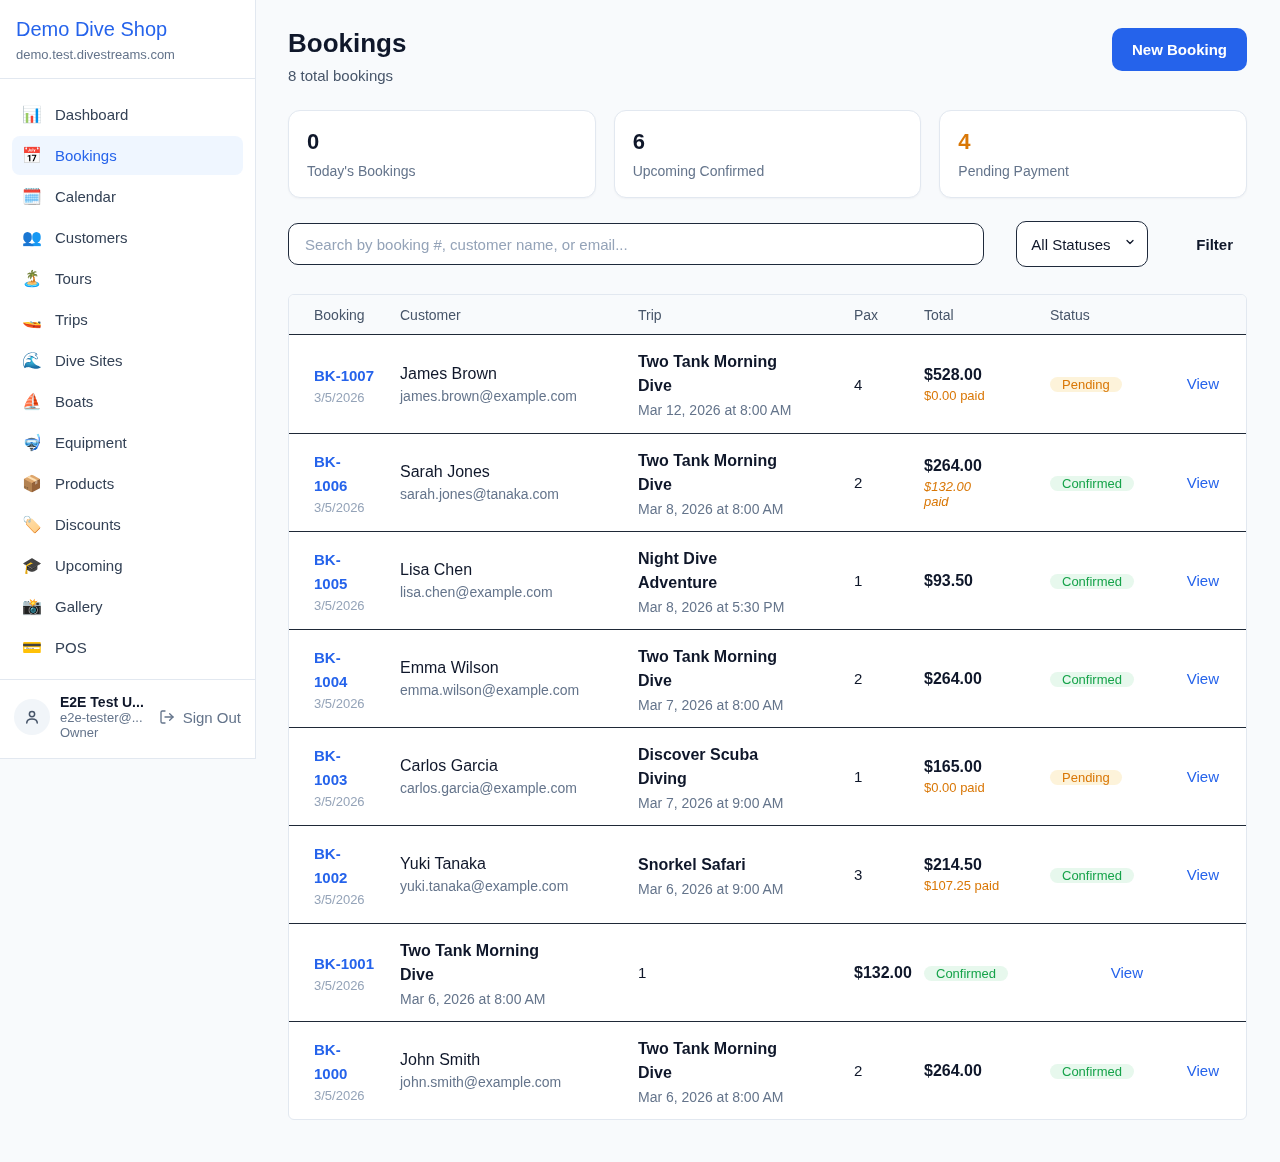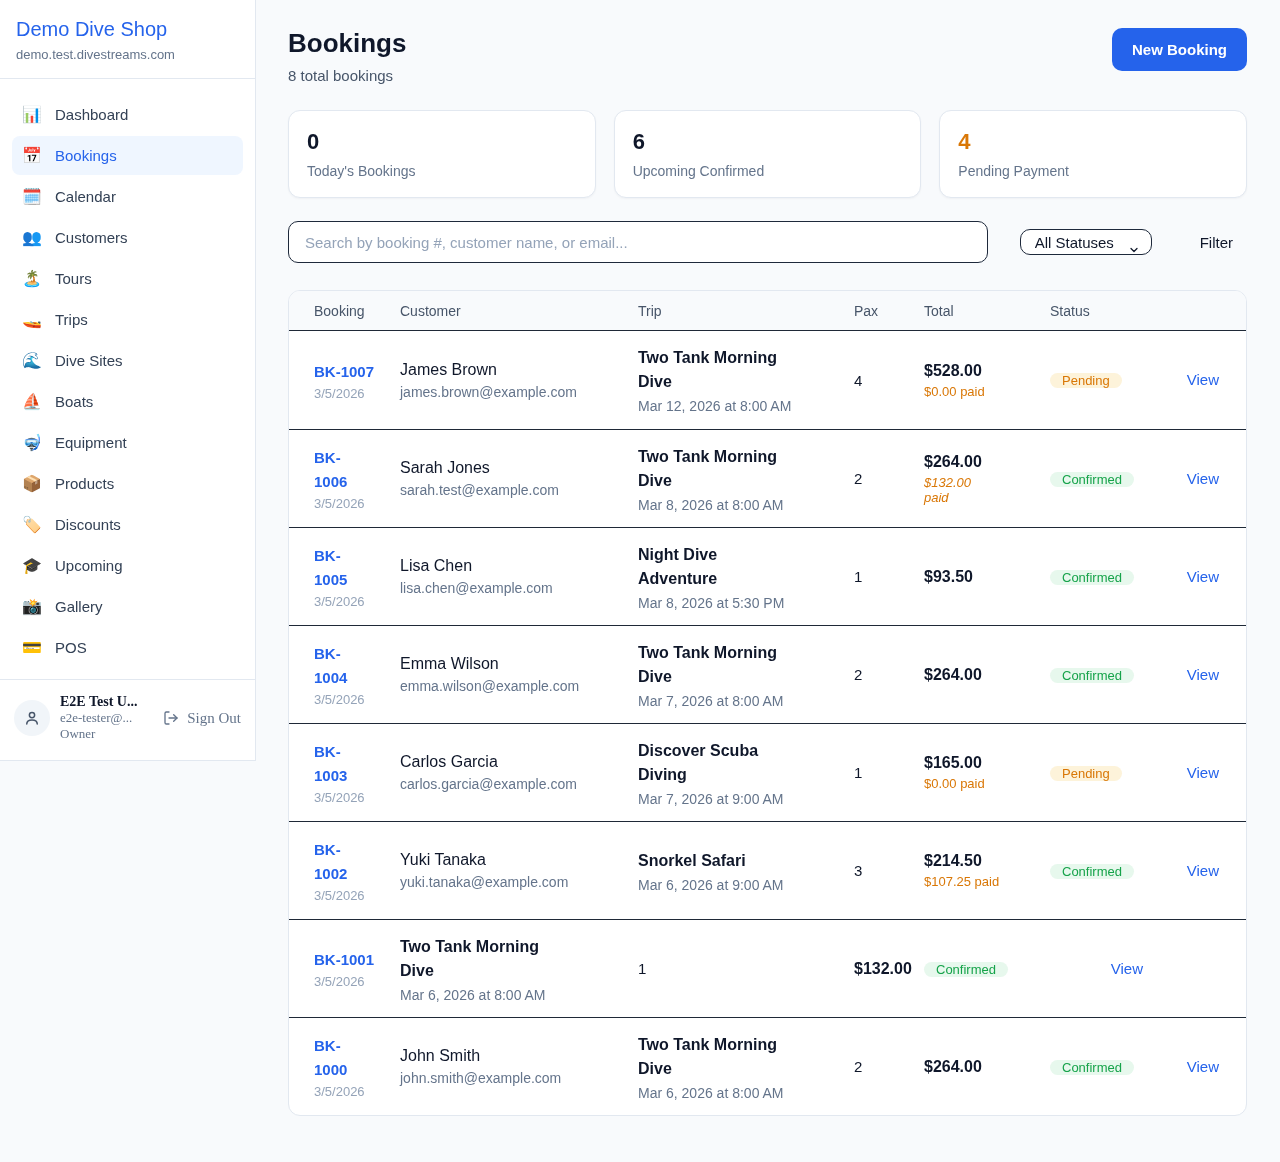--- a/index.html
+++ b/index.html
@@ -22,21 +22,21 @@
   .brand-name { color:#2563eb; font-size:20px; font-weight:normal; margin-bottom:6px; }
   .brand-domain { color:#64748b; font-size:13px; }
   .nav { padding: 14px 8px 10px 8px; border-bottom: 1px solid #e2e8f0; }
   .nav-item {
     display:flex; align-items:center; gap:13px;
     padding: 10px 10px; margin: 2px 4px; border-radius: 8px;
     font-size: 15px; color:#334155; cursor: pointer;
   }
   .nav-item .nav-icon { font-size:16px; width:20px; text-align:center; }
   .nav-item.active { background:#eff6ff; color:#2563eb; font-weight: 500; }
-  .user-row { display:flex; align-items:center; gap:10px; padding: 14px 14px 18px; font-family: Liberation Serif, serif; }
+  .user-row { display:flex; align-items:center; gap:10px; padding: 14px 14px 18px; }
   .avatar {
     width:36px; height:36px; border-radius:50%;
     background:#f1f5f9; display:flex; align-items:center; justify-content:center;
     flex:0 0 36px;
   }
   .user-info { flex:1; min-width:0; }
   .user-name { font-size:14px; font-weight:bold; color:#0f172a; white-space:nowrap; }
   .user-email, .user-role { font-size:13px; color:#64748b; white-space:nowrap; }
   .signout { display:flex; align-items:center; gap:8px; color:#64748b; font-size:15px;
     background:none; border:none; cursor:pointer; font-family:inherit; }
@@ -61,30 +61,30 @@
   .controls { display:flex; align-items:center; gap:32px; margin-bottom:27px; }
   .search-input {
     flex:1; height:42px; border:1px solid #1e293b; border-radius:10px;
     background:#fff; padding: 0 16px; font-size:15px; color:#0f172a;
     font-family:inherit; outline:none;
   }
   .search-input::placeholder { color:#94a3b8; }
   .select-wrap { position:relative; }
   .status-select {
     appearance:none; -webkit-appearance:none;
-    height:26px; border:1px solid #1e293b; border-radius:10px; background:#fff;
+    height:46px; border:1px solid #1e293b; border-radius:10px; background:#fff;
     padding: 0 36px 0 14px; font-size:15px; color:#0f172a; font-family:inherit;
     font-weight:500; cursor:pointer; outline:none;
   }
   .select-chevron { position:absolute; right:12px; top:13px; pointer-events:none; color:#0f172a; }
-  .filter-btn { background:none; border:none; font-size:15px; font-weight:400;
+  .filter-btn { background:none; border:none; font-size:15px; font-weight:700;
     color:#0f172a; cursor:pointer; font-family:inherit; margin-left:16px; margin-right:14px; }
   
   .table-card {
-    background:#fff; border:1px solid #e2e8f0; border-radius:12px; overflow:hidden;
+    background:#fff; border:1px solid #e2e8f0; border-radius:6px; overflow:hidden;
   }
   .thead, .trow {
     display:grid;
     grid-template-columns: 111px 238px 216px 70px 126px 120px 1fr;
     align-items:center;
   }
   .thead {
     background:#f8fafc; height:40px; border-bottom:1px solid #1f2937;
     font-size:14px; color:#475569; font-weight:500;
   }
@@ -270,21 +270,21 @@
         </div>
       <div><span class="badge pending">Pending</span></div>
       <div class="view-cell"><a href="#" class="view-link">View</a></div>
     </div>
 
     <div class="trow">
       <div><a href="#" class="bk-link narrow">BK-1006</a>
         <div class="bk-date">3/5/2026</div></div>
       <div>
           <div class="cust-name">Sarah Jones</div>
-        <div class="cust-email">sarah.test@example.com</div>
+        <div class="cust-email">sarah.jones@tanaka.com</div>
         </div>
       <div>
           <div class="trip-name">Two Tank Morning Dive</div>
         <div class="trip-date">Mar 8, 2026 at 8:00 AM</div>
         </div>
       <div class="pax">2</div>
       <div>
           <div class="total-amt">$264.00</div>
         <div class="paid wrap-paid">$132.00 paid</div>
         </div>

